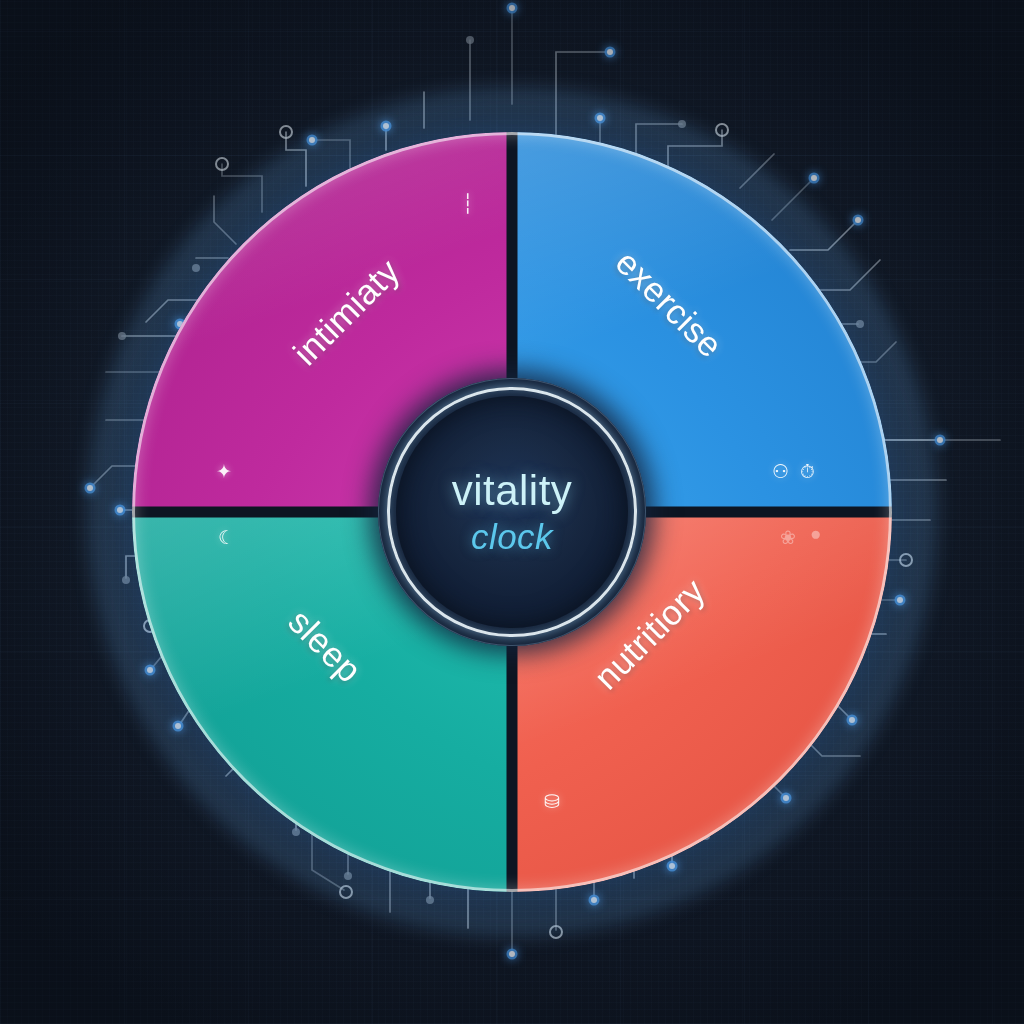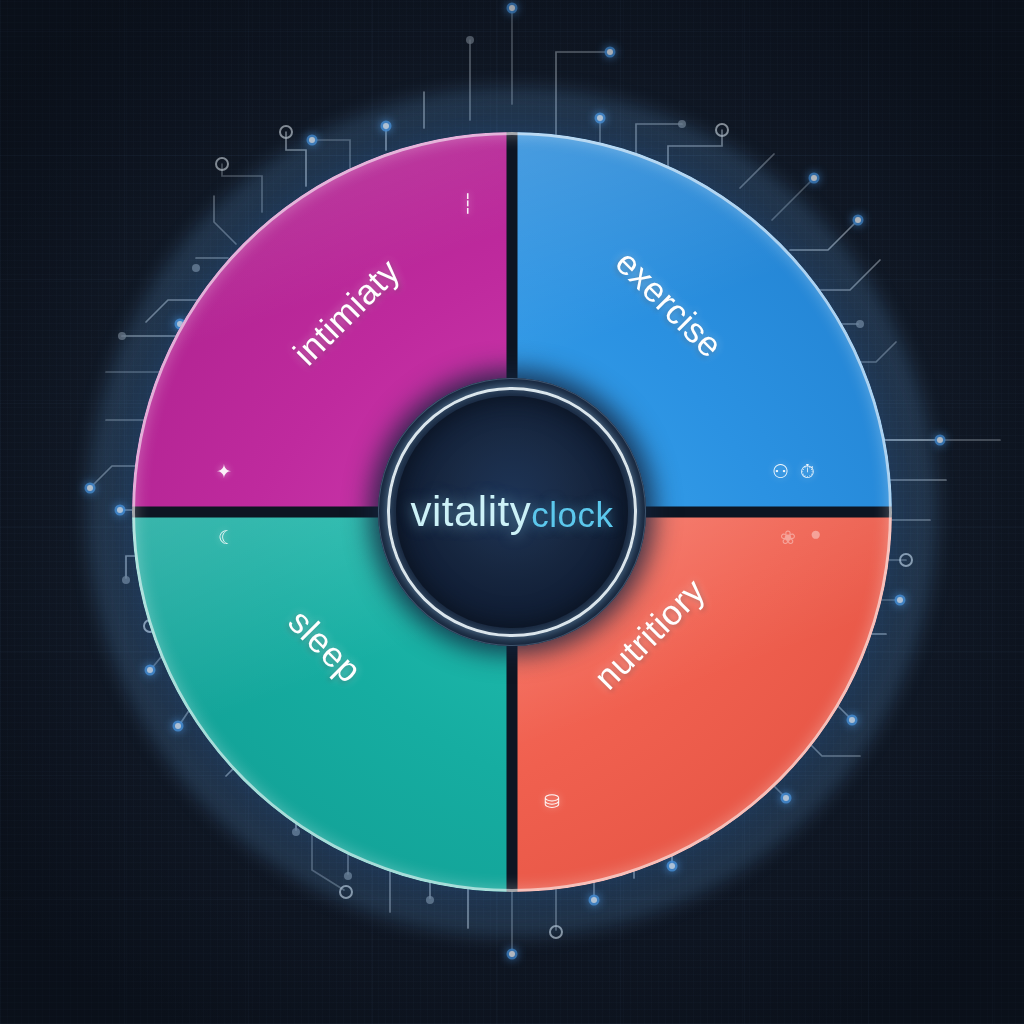--- a/index.html
+++ b/index.html
@@ -189,40 +189,41 @@
     border-radius: 50%;
     border: 3px solid rgba(236,246,252,.92);
     box-shadow: 0 0 10px 1px rgba(160,215,255,.45), inset 0 0 10px rgba(160,215,255,.30);
   }
   .hub-inner {
     position: absolute; inset: 18px;
     border-radius: 50%;
     background: radial-gradient(circle at 50% 44%, #1d3354 0%, #18294279 35%, #122038 62%, #0e1a2c 100%);
     box-shadow: inset 0 0 26px rgba(8,14,26,.9);
     display: flex;
-    flex-direction: row;
+    flex-direction: column;
     align-items: center;
     justify-content: center;
   }
   .hub-title {
     font-size: 42px;
     font-weight: 400;
     color: #cdf2f8;
     letter-spacing: .5px;
     text-shadow: 0 0 14px rgba(150,230,255,.55);
     line-height: 1.02;
   }
   .hub-sub {
     font-size: 35px;
     font-weight: 400;
     color: #5cc8ec;
     letter-spacing: .5px;
     margin-top: 6px;
     text-shadow: 0 0 12px rgba(90,200,240,.5);
     line-height: 1.02;
+    font-style: italic;
   }
 </style>
 </head>
 <body>
 
 <div id="stage">
 
   <div class="grid-tex"></div>
   <div class="grid-major"></div>
 

